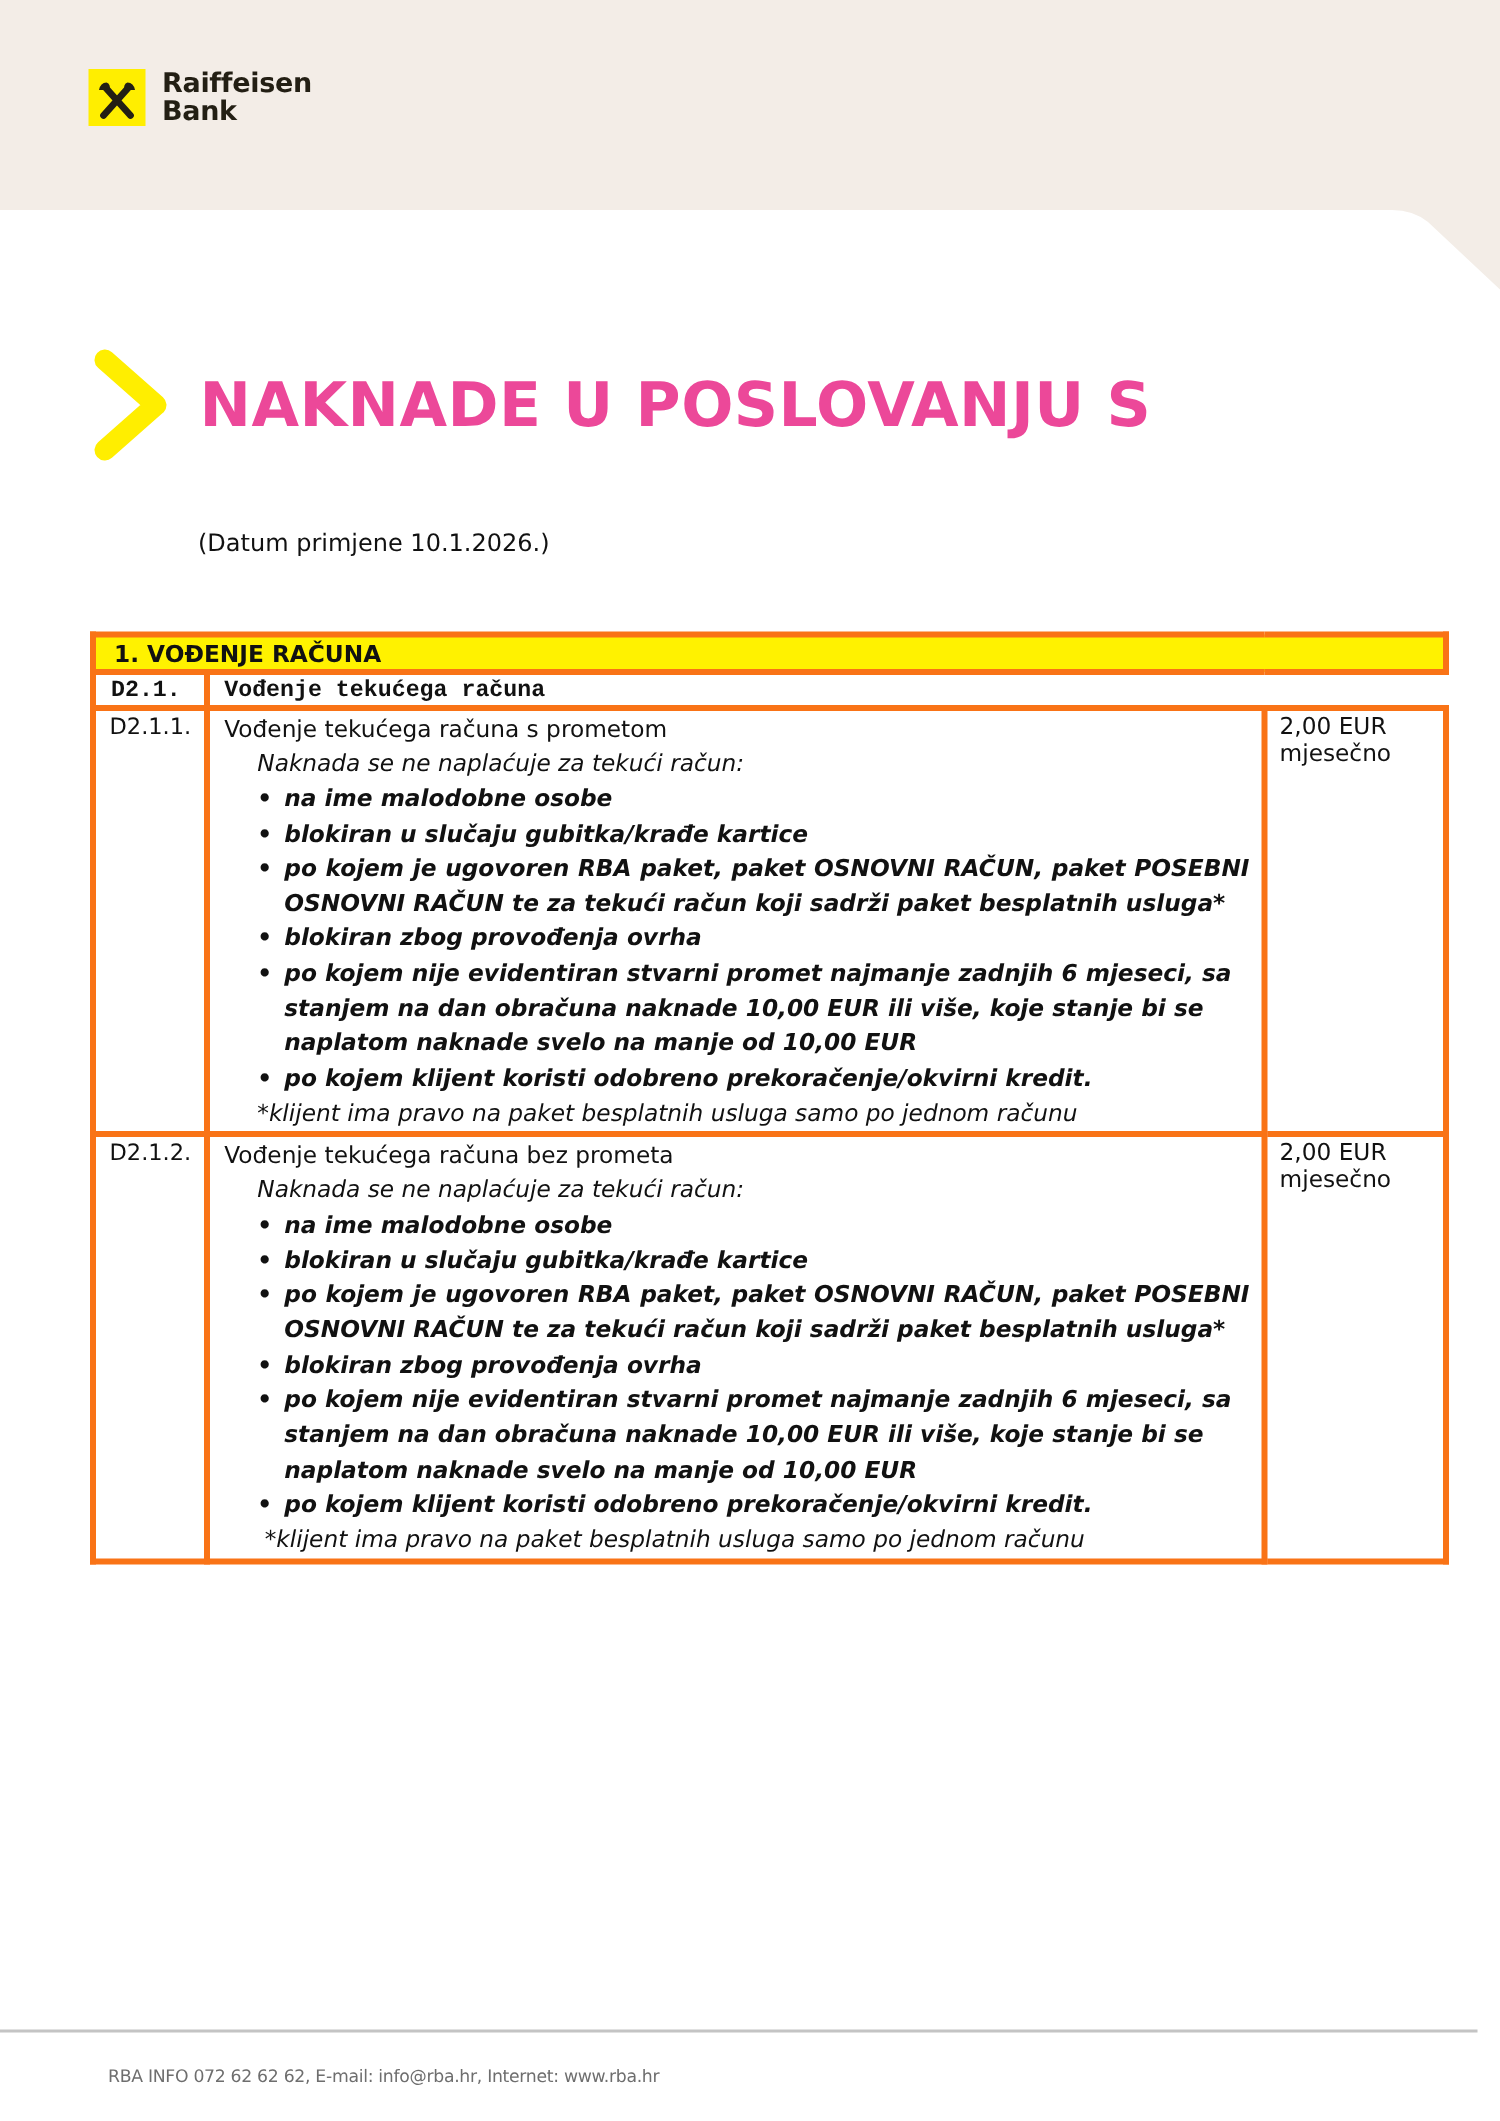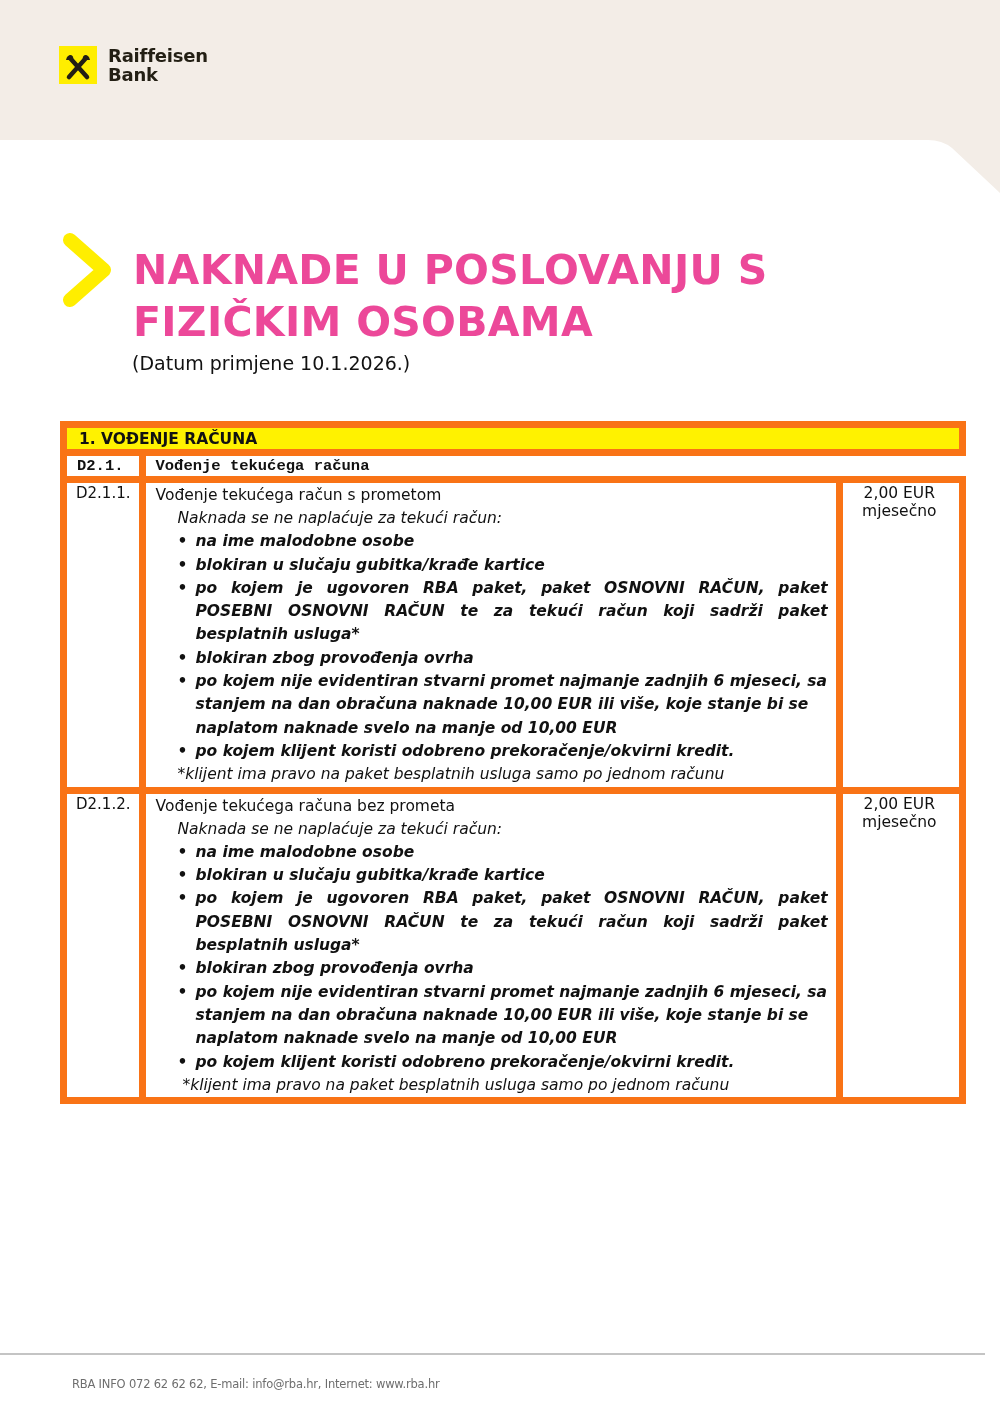--- a/index.html
+++ b/index.html
@@ -27,45 +27,45 @@
       position: absolute; left: 60px; top: 232px;
     }
 
     .title {
       position: absolute; left: 133px; top: 244px; width: 760px;
       font-family: "DejaVu Sans", sans-serif; font-weight: bold;
       font-size: 41px; line-height: 52px; color: #ec4899; letter-spacing: 0.3px;
     }
     .subtitle {
       position: absolute; left: 132px; top: 352px;
-      font-family: "DejaVu Sans", sans-serif; font-size: 19px; color: #111;
+      font-family: "DejaVu Sans", sans-serif; font-size: 16px; color: #111;
     }
 
     table.fees {
       position: absolute; left: 60px; top: 421px; width: 906px;
       border-collapse: collapse; font-size: 15.5px; color: #111;
       font-family: "DejaVu Sans", sans-serif;
     }
-    table.fees td { border: 7px solid #f97316; vertical-align: top; }
+    table.fees td { border: 4px solid #f97316; vertical-align: top; }
     .section-row td {
       background: #FFF200; font-weight: bold; font-size: 15.5px;
       padding: 2px 0 1px 12px; height: 23px;
     }
     .head-row td { padding: 0 6px; height: 72px; vertical-align: middle; }
     .head-row .c1 { width: 106px; padding-left: 11px; line-height: 23px; }
     .head-row .c2 { width: 583px; padding-left: 11px; }
     .head-row .c3 { width: 217px; text-align: center; }
 
     .group-row td { font-weight: bold; height: 24px; padding: 1px 10px; font-family: Liberation Mono, monospace; }
     .group-row .g1 { padding-left: 10px; }
     .group-row .g2 { border-right: none; }
 
     .item-row td { padding: 1px 8px 0 8px; }
     .item-row .code { padding-left: 9px; font-size: 15px; }
-    .item-row .amount { text-align: center; padding-right: 11px; font-size: 15.5px; }
+    .item-row .amount { text-align: left; padding-right: 11px; font-size: 15.5px; }
     .item-name { line-height: 23px; padding-left: 2px; }
     .note {
       font-style: italic; line-height: 23.3px; padding-left: 24px; padding-right: 0;
     }
     .note ul { list-style: none; }
     .note li { position: relative; padding-left: 18px; text-align: justify; font-weight: bold; }
     .note li::before {
       content: "•"; position: absolute; left: 0; top: 0; font-style: normal;
     }
     .note .foot { padding-left: 0; }
@@ -102,38 +102,37 @@
 </div>
 
 <div class="chevron">
   <svg width="56" height="76" viewBox="0 0 56 76">
     <path d="M10,8 L44,38 L10,68" stroke="#FFEE00" stroke-width="14" stroke-linejoin="round" stroke-linecap="round" fill="none"></path>
   </svg>
 </div>
 
 <h1 class="title">
   <div>NAKNADE U POSLOVANJU S</div>
-  <div>FIZIČKIM OSOBAMA</div>
 </h1>
 <div class="subtitle">(Datum primjene 10.1.2026.)</div>
 
 <table class="fees">
   <tbody>
       <tr class="section-row">
     <td colspan="3">1. VOĐENJE RAČUNA</td>
   </tr>
   <tr class="group-row">
     <td class="g1">D2.1.</td>
     <td class="g2" colspan="2">Vođenje tekućega računa</td>
   </tr>
 
   <tr class="item-row">
     <td class="code">D2.1.1.</td>
     <td>
-      <div class="item-name">Vođenje tekućega račun s prometom</div>
+      <div class="item-name">Vođenje tekućega računa s prometom</div>
       <div class="note" style="padding-bottom:0;">
         <div>Naknada se ne naplaćuje za tekući račun:</div>
         <ul>
           <li>na ime malodobne osobe</li>
           <li>blokiran u slučaju gubitka/krađe kartice</li>
           <li>po kojem je ugovoren RBA paket, paket OSNOVNI RAČUN, paket POSEBNI OSNOVNI RAČUN te za tekući račun koji sadrži paket besplatnih usluga*</li>
           <li>blokiran zbog provođenja ovrha</li>
           <li style="text-align:left;">po kojem nije evidentiran stvarni promet najmanje zadnjih 6 mjeseci, sa stanjem na dan obračuna naknade 10,00 EUR ili više, koje stanje bi se naplatom naknade svelo na manje od 10,00 EUR</li>
           <li>po kojem klijent koristi odobreno prekoračenje/okvirni kredit.</li>
         </ul>

